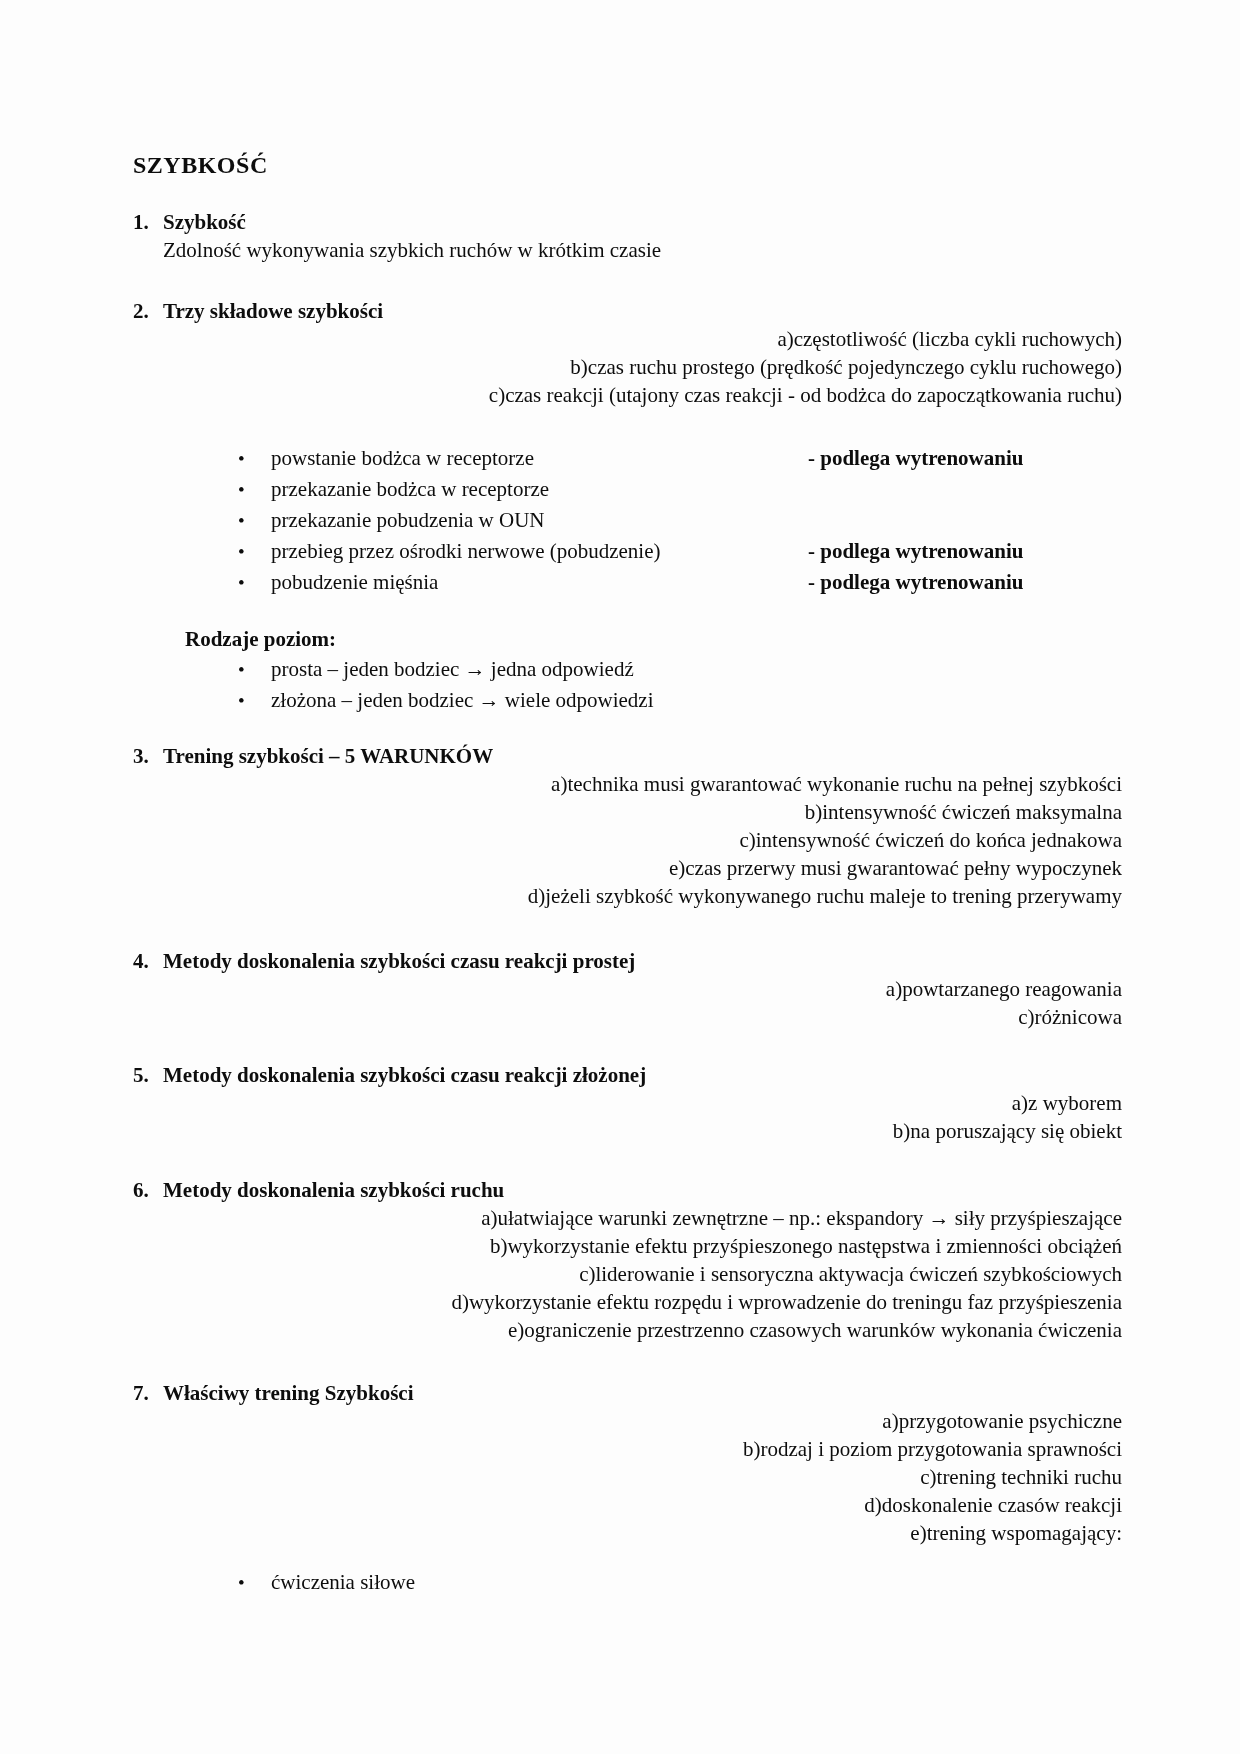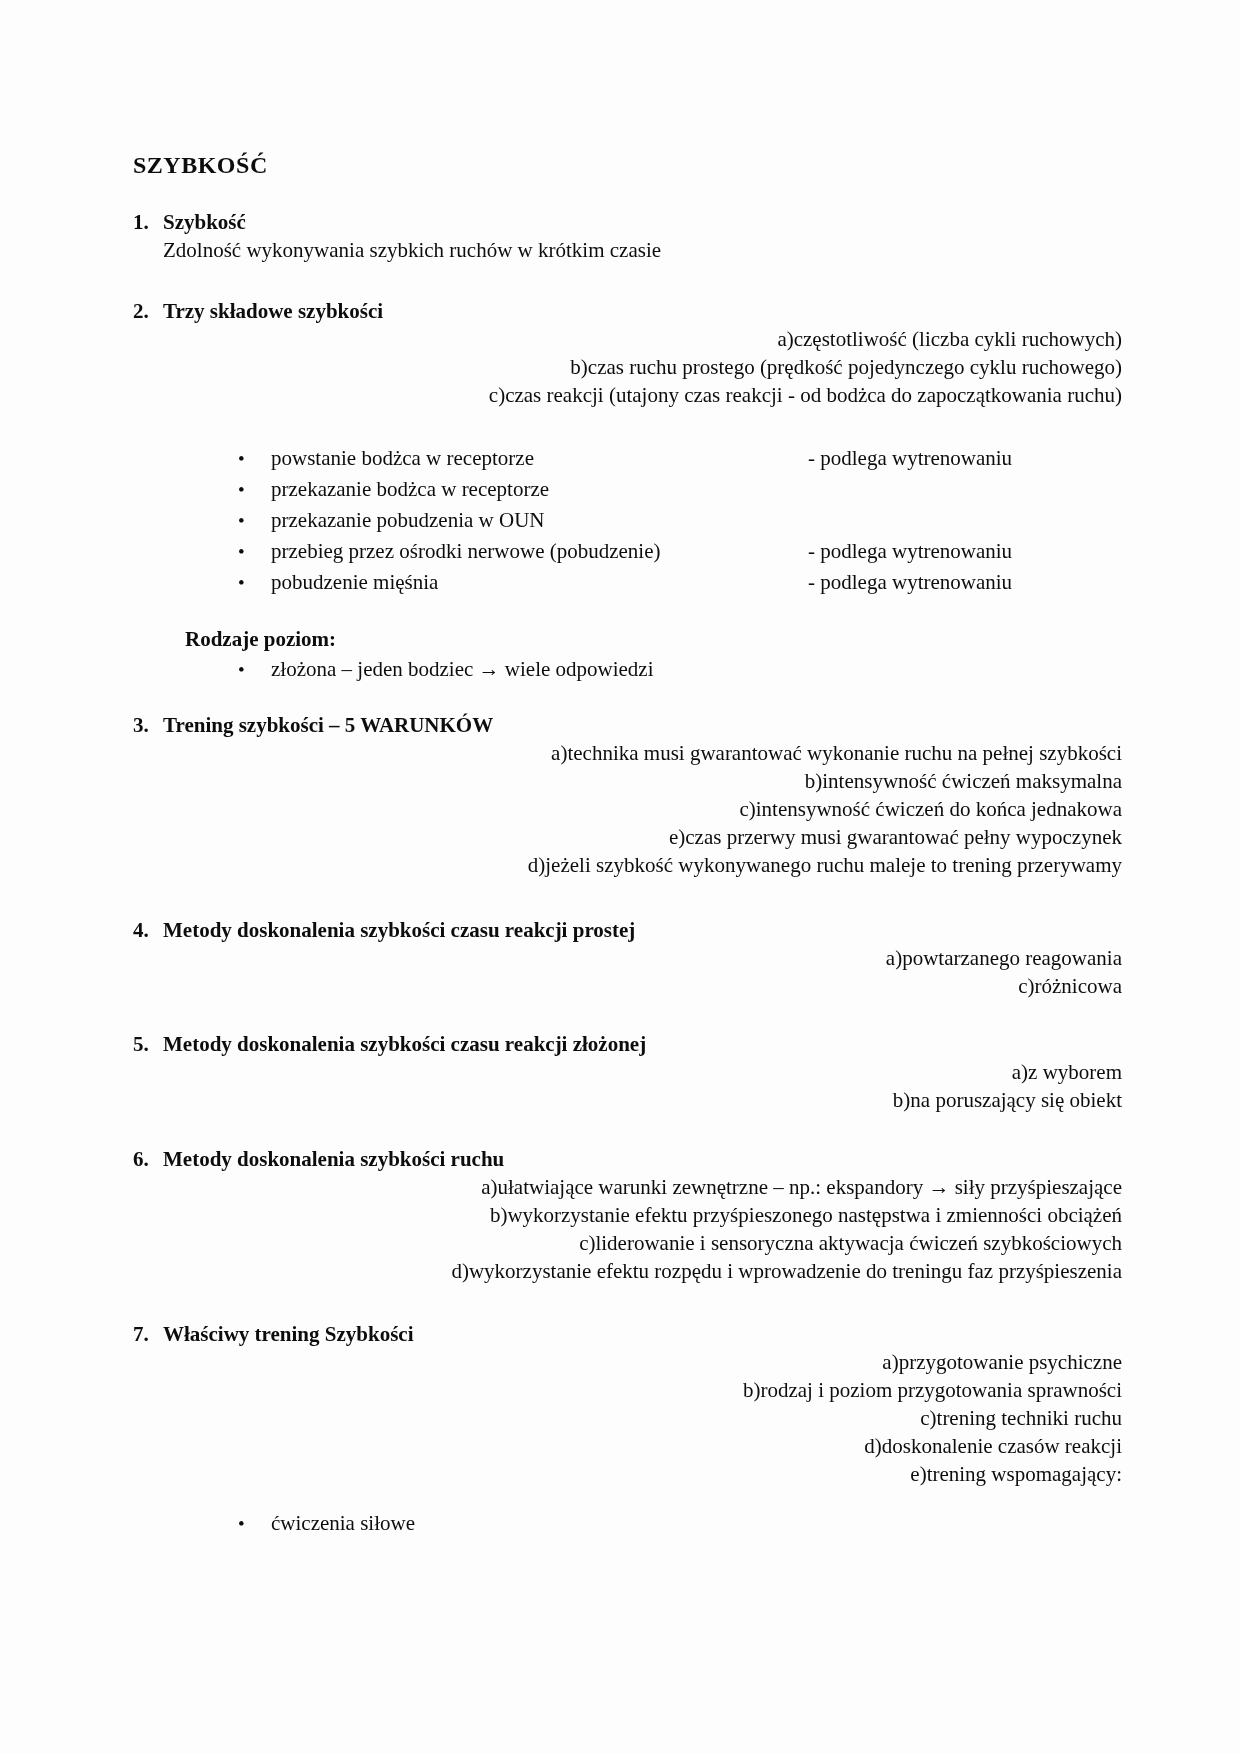--- a/index.html
+++ b/index.html
@@ -49,20 +49,21 @@
   .letter-row{padding-left:44px;text-align:right;}
   .letter-row .letter{display:inline-block; width:38px;}
   .bullet-group{margin-top:34px;}
   .bullet-row{padding-left:105px; line-height:31px;}
   .sub-bullet-row{padding-left:105px; line-height:30px;}
   .dot{display:inline-block; width:33px;}
   .dot::before{content:"\2022"; font-size:19px;}
   .note{
     position:absolute; left:675px; top:0;
     white-space:nowrap;
+    font-weight:bold;
   }
   .sub-head{
     margin-top:27px;
     padding-left:52px;
     font-weight:bold;
   }
   .sub-bullets{margin-top:1px;}
   .final-bullet{margin-top:20px;}
 </style>
 </head>
@@ -115,20 +116,23 @@
         </div>
         <div class="line bullet-row">
           <span class="dot"></span><span>pobudzenie mięśnia</span>
           <span class="note">- podlega wytrenowaniu</span>
         </div>
       </div>
 
       <div class="line sub-head">Rodzaje poziom:</div>
       <div class="sub-bullets">
         <div class="line sub-bullet-row">
+          <span class="dot"></span><span>prosta – jeden bodziec → jedna odpowiedź</span>
+        </div>
+        <div class="line sub-bullet-row">
           <span class="dot"></span><span>złożona – jeden bodziec → wiele odpowiedzi</span>
         </div>
       </div>
     </div>
 
     <div class="section s3">
       <div class="line head-row">
         <span class="num">3.</span>
         <span class="head">Trening szybkości – 5 WARUNKÓW</span>
       </div>
@@ -185,20 +189,23 @@
       </div>
       <div class="line letter-row">
         <span class="letter">b)</span><span>wykorzystanie efektu przyśpieszonego następstwa i zmienności obciążeń</span>
       </div>
       <div class="line letter-row">
         <span class="letter">c)</span><span>liderowanie i sensoryczna aktywacja ćwiczeń szybkościowych</span>
       </div>
       <div class="line letter-row">
         <span class="letter">d)</span><span>wykorzystanie efektu rozpędu i wprowadzenie do treningu faz przyśpieszenia</span>
       </div>
+      <div class="line letter-row">
+        <span class="letter">e)</span><span>ograniczenie przestrzenno czasowych warunków wykonania ćwiczenia</span>
+      </div>
     </div>
 
     <div class="section s7">
       <div class="line head-row">
         <span class="num">7.</span>
         <span class="head">Właściwy trening Szybkości</span>
       </div>
       <div class="line letter-row">
         <span class="letter">a)</span><span>przygotowanie psychiczne</span>
       </div>

